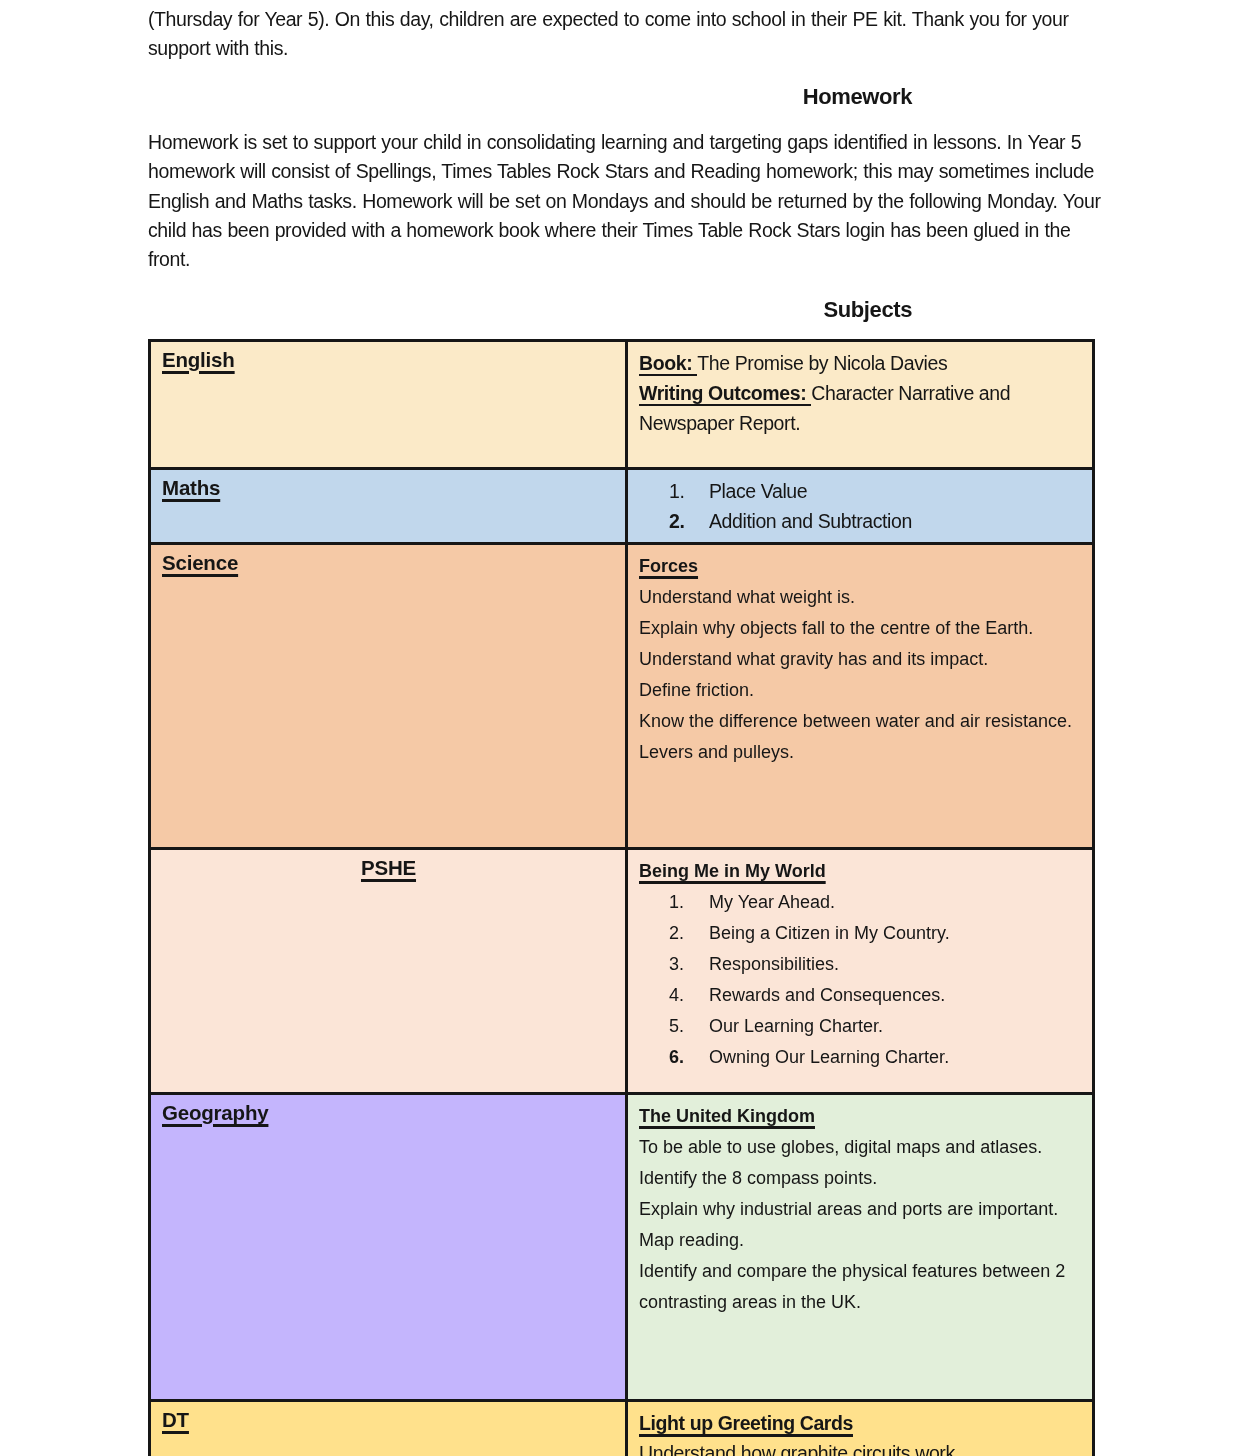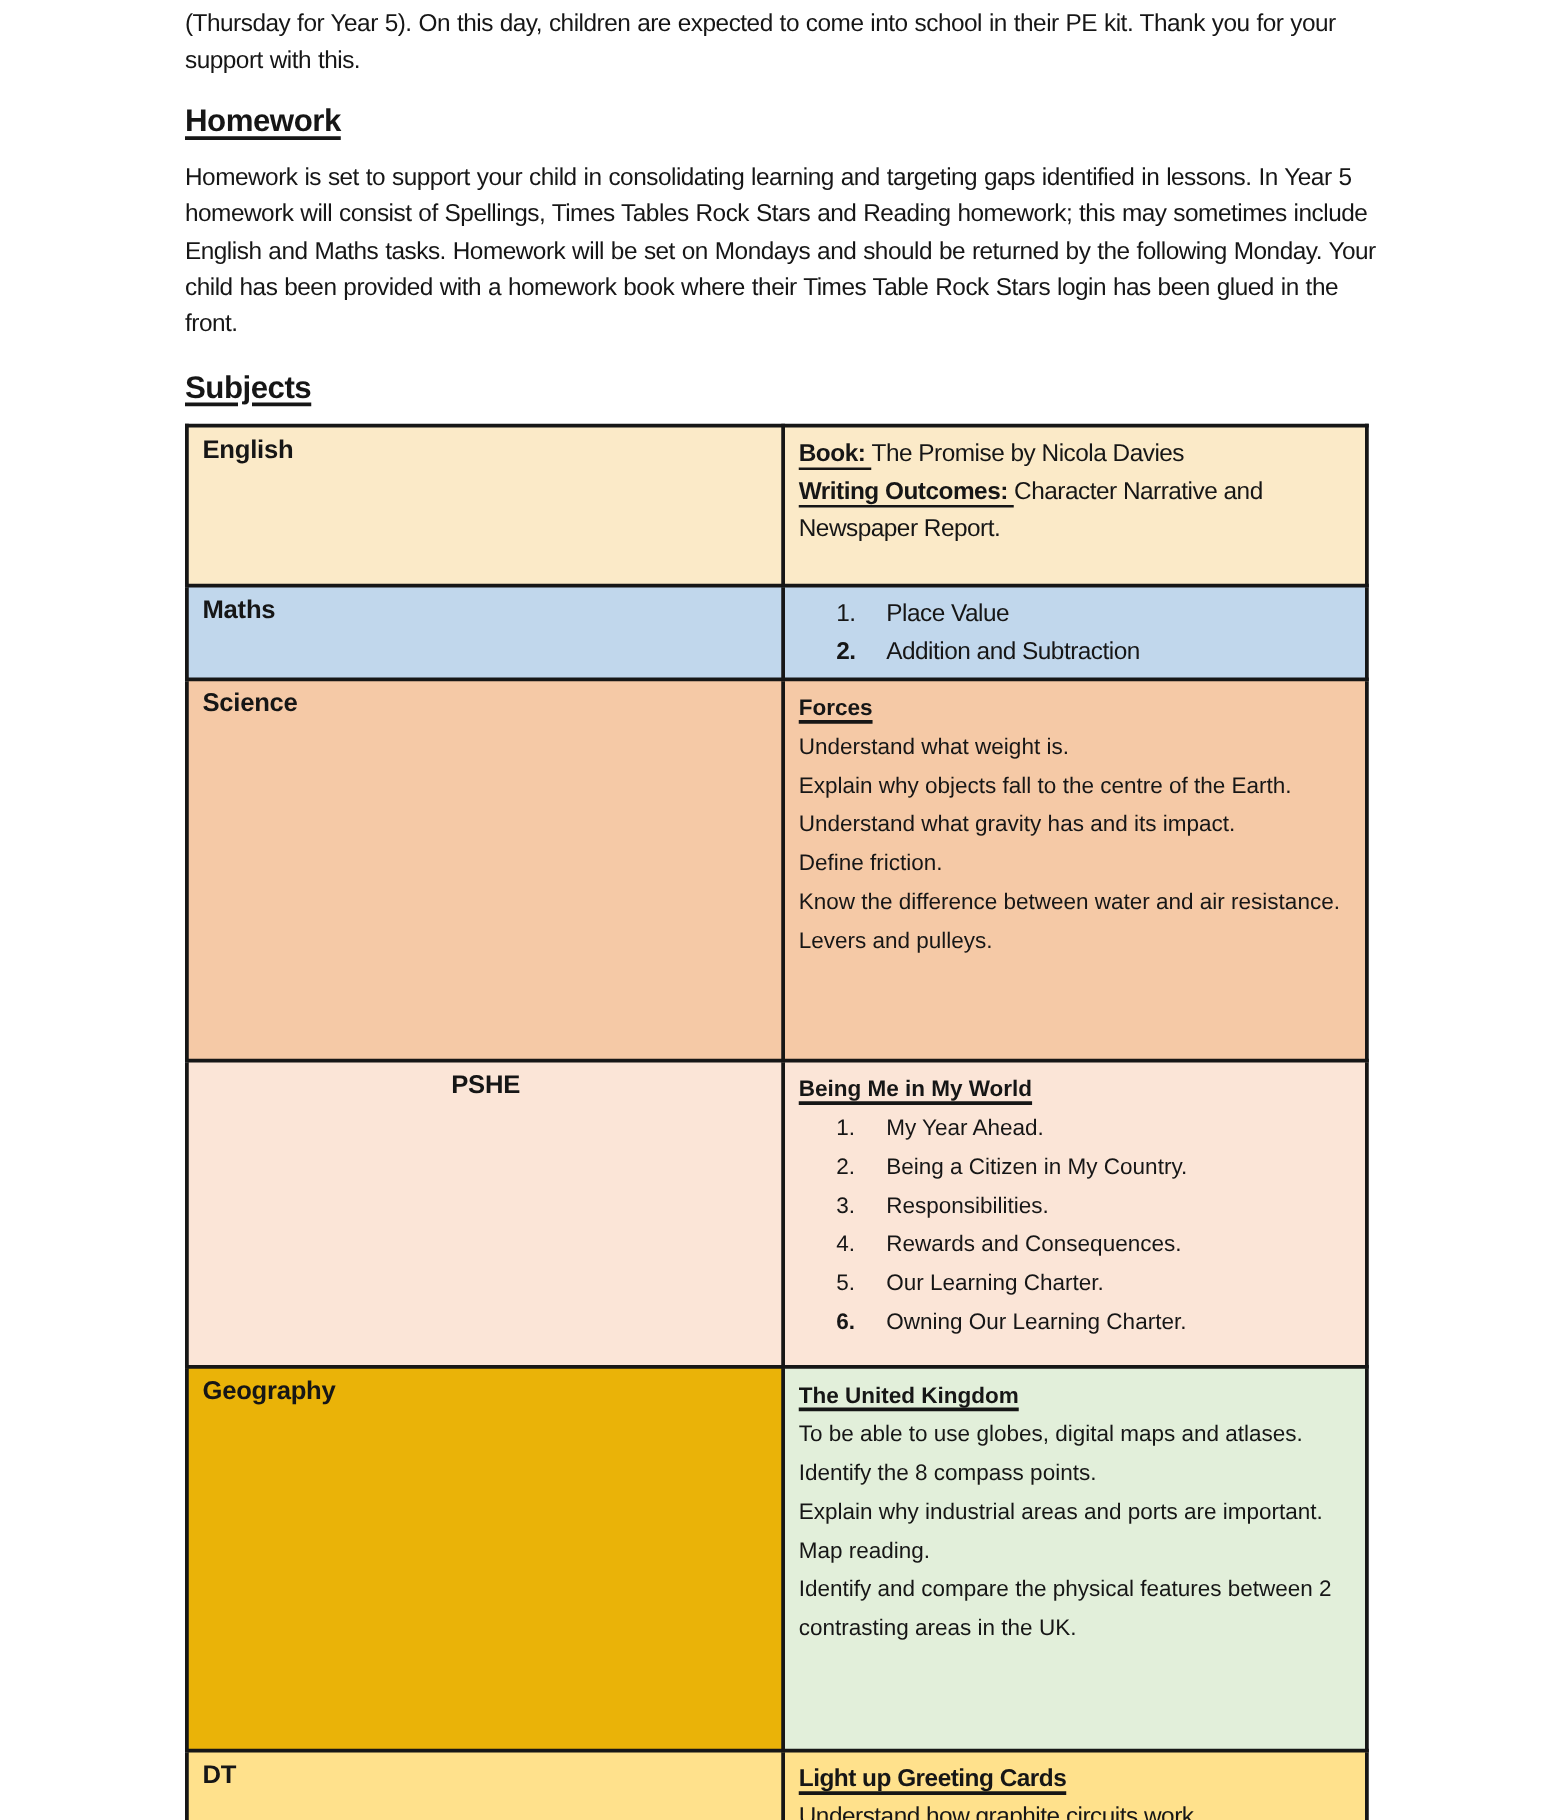--- a/index.html
+++ b/index.html
@@ -19,27 +19,27 @@
   .body-text {
     margin: 0;
     width: 956px;
     font-size: 19.5px;
     line-height: 29.4px;
     letter-spacing: -0.4px;
     word-spacing: 0.5px;
   }
   h2.heading {
     margin: 20px 0 18px 0;
-    font-size: 25px;
+    font-size: 22px;
     line-height: 26px;
     font-weight: bold;
     letter-spacing: -0.4px;
-    text-decoration: underline;
     text-decoration-thickness: 2.5px;
     text-underline-offset: 4px;
+    text-align: right;
   }
   h2.heading + .body-text { margin-top: 18px; }
   h2.subjects-h { margin-top: 22px; margin-bottom: 16px; }
 
   table.subjects {
     border-collapse: collapse;
     table-layout: fixed;
     width: 944px;
     margin-top: 16px;
   }
@@ -48,20 +48,21 @@
     vertical-align: top;
     padding: 6px 10px 6px 11px;
     box-sizing: border-box;
   }
   td.subject-cell { width: 477px; }
   td.content-cell { width: 467px; }
   .subject-label {
     font-weight: bold;
     font-size: 20.5px;
     letter-spacing: -0.2px;
+    text-decoration: underline;
     text-decoration-thickness: 2.5px;
     text-underline-offset: 4px;
   }
   
   .content-cell {
     font-size: 19.5px;
     line-height: 30px;
     letter-spacing: -0.4px;
   }
   
@@ -165,21 +166,21 @@
                 <span class="item-text">Our Learning Charter.</span>
               </div>
               <div class="list-item">
                 <span class="num bold">6.</span>
                 <span class="item-text">Owning Our Learning Charter.</span>
               </div>
             </div>
           </td>
         </tr>
         <tr style="height: 307px;">
-          <td class="subject-cell" style="background: #eab308;"><span class="subject-label">Geography</span></td>
+          <td class="subject-cell" style="background: #c4b5fd;"><span class="subject-label">Geography</span></td>
           <td class="content-cell wide" style="background: rgb(226, 239, 218);">
             <div class="cell-title">The United Kingdom</div>
             <div class="line">To be able to use globes, digital maps and atlases.</div>
             <div class="line">Identify the 8 compass points.</div>
             <div class="line">Explain why industrial areas and ports are important.</div>
             <div class="line">Map reading.</div>
             <div class="line">Identify and compare the physical features between 2 contrasting areas in the UK.</div>
           </td>
         </tr>
         <tr style="height: 64px;">

